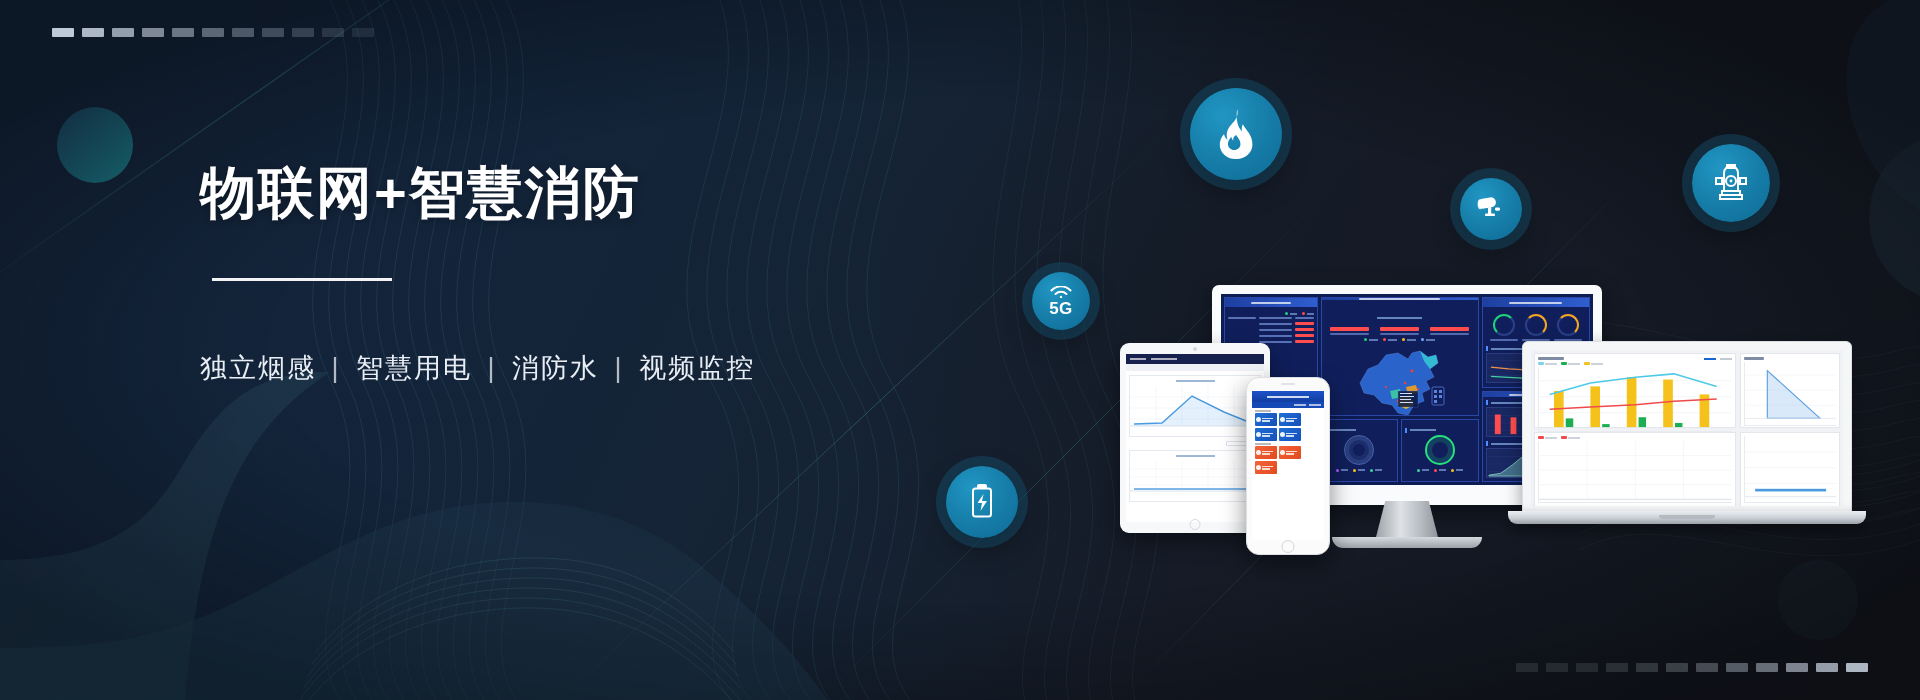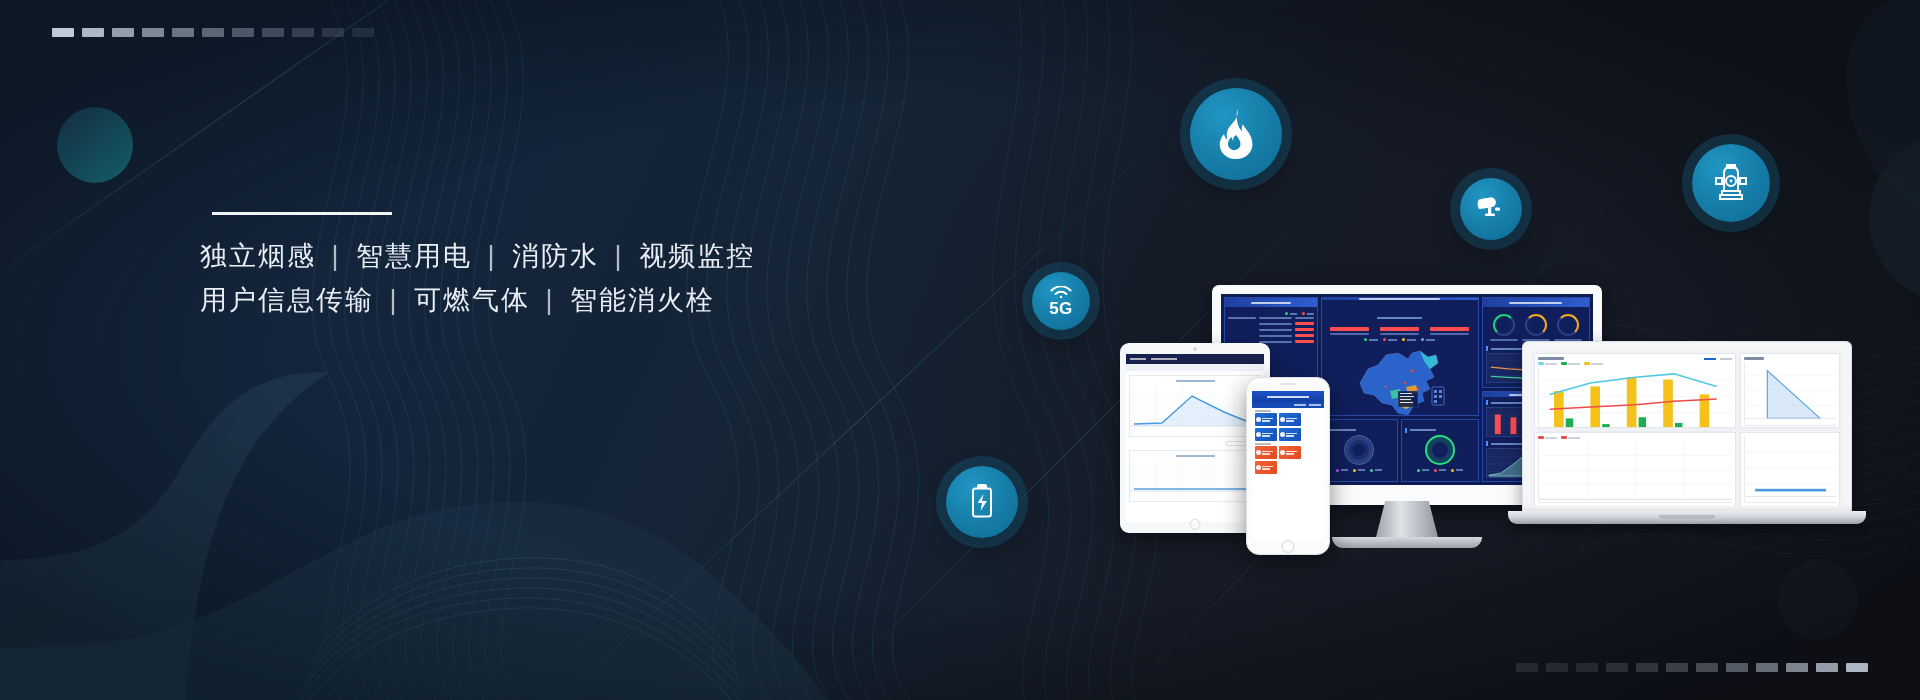--- a/index.html
+++ b/index.html
@@ -52,21 +52,21 @@
     letter-spacing:2px;line-height:1.18;margin:0;
     text-shadow:0 2px 10px rgba(0,0,0,.35);
   }
   .subhead{
     font-size:34px;color:#eef3f8;font-weight:300;
     letter-spacing:5px;margin:18px 0 0 0;line-height:1.3;
   }
   .rule{
     width:180px;height:3px;background:#ffffff;margin:52px 0 0 12px;opacity:.95;
   }
-  .features{margin-top:20px;}
+  .features{margin-top:66px;}
   .feature-line{
     font-size:27px;color:#e9eef5;letter-spacing:2px;line-height:1.62;
     font-weight:300;white-space:nowrap;
   }
   .feature-line .sep{opacity:.75;padding:0 6px;}
 
   
   .badge{
     position:absolute;border-radius:50%;
     display:flex;align-items:center;justify-content:center;
@@ -375,37 +375,31 @@
       <span class="dash"></span>
     <span class="dash"></span>
       <span class="dash"></span>
       <span class="dash"></span>
     <span class="dash"></span>
       <span class="dash"></span>
       <span class="dash"></span>
   </div>
 
   <div class="copy">
+    <h1 class="headline">物联网+智慧消防</h1>
     <div class="rule"></div>
     <div class="features">
       <div class="feature-line">
         <span>独立烟感</span>
         <span class="sep">|</span>
         <span>智慧用电</span>
         <span class="sep">|</span>
         <span>消防水</span>
         <span class="sep">|</span>
         <span>视频监控</span>
-      </div>
-      <div class="feature-line">
-        <span>用户信息传输</span>
-        <span class="sep">|</span>
-        <span>可燃气体</span>
-        <span class="sep">|</span>
-        <span>智能消火栓</span>
       </div>
     </div>
   </div>
 
   <div class="badge" style="left:1190px;top:88px;width:92px;height:92px;">
     <span>
       <svg width="44" height="50" viewBox="0 0 24 28" fill="#ffffff">
         <path d="M12.6 0c.9 3.5-.5 5.6-2.1 7.4-1.7 2-3.7 3.9-3.7 7.4 0 .9.2 1.7.5 2.4-1-.6-1.7-1.6-2-3.2-1.6 1.9-2.4 4-2.4 6 0 4.4 3.9 8 8.7 8h.9c4.8 0 8.7-3.6 8.7-8.1 0-5.4-3.2-7.6-5.4-11.4-.7 1.5-.7 2.9-.4 4.2-2-2.3-3.6-5.3-2.8-12.7zM12 14.6c1.1 1.6 2.5 2.9 2.5 5 0 1.9-1.6 3.4-3.5 3.4S7.5 21.5 7.5 19.6c0-1.7 1-2.8 1.9-4 .1.9.5 1.6 1.1 2.1-.3-1.3.2-2.3 1.5-3.1z"></path>
       </svg>
     </span>

